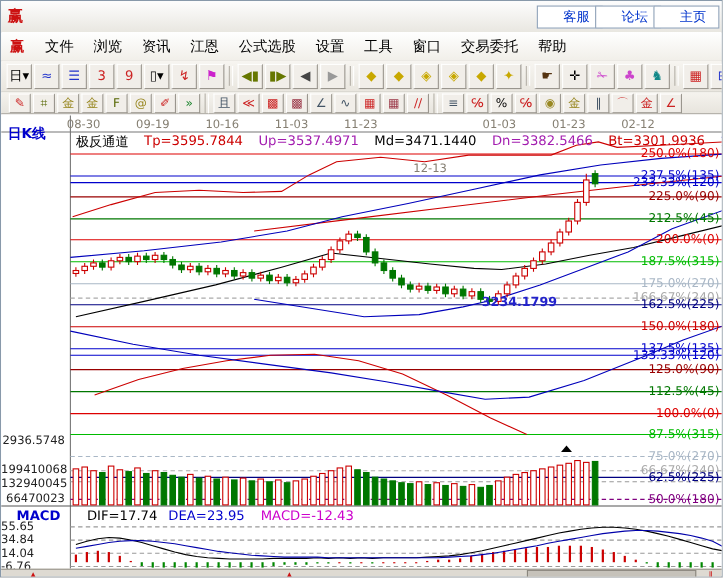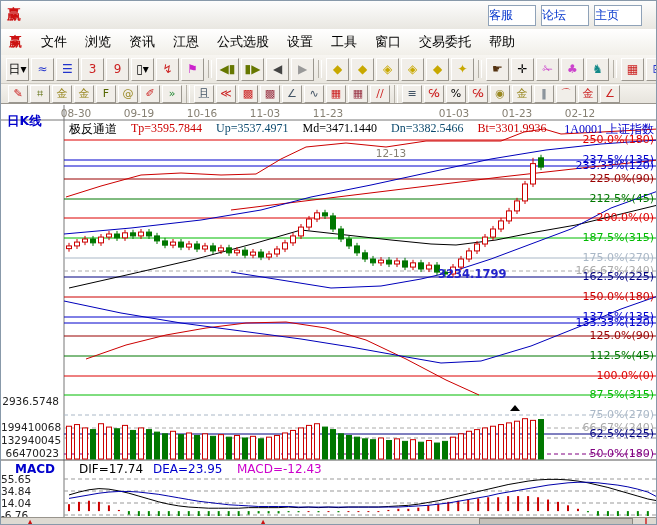--- a/index.html
+++ b/index.html
@@ -1,38 +1,38 @@
 <!DOCTYPE html>
 <html><head>
 <meta charset="utf-8">
 <style>
   html,body{margin:0;padding:0;background:#c8c4bc;font-family:"DejaVu Sans","Liberation Sans",sans-serif;}
   #app{position:relative;width:657px;height:525px;background:#ffffff;overflow:hidden;border:1px solid #8899aa;box-sizing:border-box;}
   
   #titlebar{position:absolute;left:0;top:0;width:657px;height:28px;background:linear-gradient(#fdfdfd,#e9e7e1);border-bottom:1px solid #b9b5ad;}
   #app-logo{position:absolute;left:6px;top:5px;color:#cc1111;font-weight:bold;font-size:14px;}
   #title-text{position:absolute;left:24px;top:6px;font-size:12.5px;color:#111;white-space:nowrap;}
-  .tb-btn{position:absolute;top:4px;width:46px;height:19px;background:#fff;border:1px solid #8fa2b8;color:#0033cc;font-size:12px;text-align:left;line-height:19px;cursor:pointer;}
+  .tb-btn{position:absolute;top:4px;width:46px;height:19px;background:#fff;border:1px solid #8fa2b8;color:#0033cc;font-size:12px;text-align:center;line-height:19px;cursor:pointer;padding-left:12px;}
   
   #menubar{position:absolute;left:0;top:28px;width:657px;height:26px;background:linear-gradient(#ffffff,#f1efe9);border-bottom:1px solid #c5c1b8;display:flex;align-items:center;}
   #menu-logo{color:#cc1111;font-weight:bold;font-size:13px;margin:0 10px 0 8px;}
   .menu-item{font-size:13px;color:#000;padding:3px 9px;cursor:pointer;}
   
   #toolbar1{position:absolute;left:0;top:54px;width:657px;height:29px;background:linear-gradient(#f7f5f1,#e9e6df);border-bottom:1px solid #cfccc4;display:flex;align-items:center;padding-left:4px;box-sizing:border-box;}
   #toolbar2{position:absolute;left:0;top:83px;width:657px;height:20px;background:linear-gradient(#f5f3ee,#e7e4dd);border-bottom:1px solid #9a968e;display:flex;align-items:center;padding-left:6px;box-sizing:border-box;}
   .icon-btn{width:21px;height:21px;margin:0 1px;background:#f1eee9;border:1px solid;border-color:#ffffff #9a968e #9a968e #ffffff;font-size:12px;text-align:center;line-height:20px;cursor:pointer;overflow:hidden;flex:0 0 auto;}
   #toolbar2 .icon-btn{width:18px;height:16px;font-size:11px;line-height:15px;}
   .tb-sep{width:2px;height:18px;border-left:1px solid #b5b1a8;border-right:1px solid #ffffff;margin:0 3px;flex:0 0 auto;}
   
   #chart-region{position:absolute;left:0;top:103px;width:657px;height:413px;background:#fff;}
   #chart-svg{position:absolute;left:0;top:0;}
   .datelbl{position:absolute;top:3px;font-size:10.5px;color:#857f72;transform:translateX(-50%);white-space:nowrap;}
   #kline-type{position:absolute;left:6px;top:9px;color:#0000cc;font-size:12.5px;font-weight:bold;}
-  #chan-header{position:absolute;left:68px;top:17px;width:585px;display:flex;gap:14px;font-size:12px;white-space:nowrap;font-family:Liberation Serif, serif;}
-  .hdr-black{color:#000;} .hdr-red{color:#cc0000;} .hdr-blue{color:#0c4a6e;text-align:right;}
+  #chan-header{position:absolute;left:68px;top:17px;width:585px;display:flex;gap:14px;font-size:12px;white-space:nowrap;}
+  .hdr-black{color:#000;} .hdr-red{color:#cc0000;} .hdr-blue{color:#a21caf;text-align:right;}
   #hdr-sym{margin-left:auto;color:#0000cc;}
   .gann-label{position:absolute;right:4px;font-size:11px;font-weight:normal;white-space:nowrap;}
   #low-label{position:absolute;left:437px;top:163px;color:#2222cc;font-size:11.5px;font-weight:bold;}
   .axis-lbl{position:absolute;left:0;width:58px;text-align:right;font-size:10.5px;color:#222;}
   .macd-lbl{position:absolute;left:0;width:74px;font-size:10.5px;color:#222;}
   #macd-header{position:absolute;left:0;top:358px;width:657px;font-size:12px;white-space:nowrap;}
   #macd-header span{position:absolute;top:0;}
   
   #scrollbar{position:absolute;left:0;top:516px;width:657px;height:9px;background:#dedad2;border-top:1px solid #98948c;}
   #scroll-thumb{position:absolute;left:478px;top:0px;width:154px;height:8px;background:#c6c2ba;border:1px solid #8a867e;box-sizing:border-box;cursor:pointer;}

